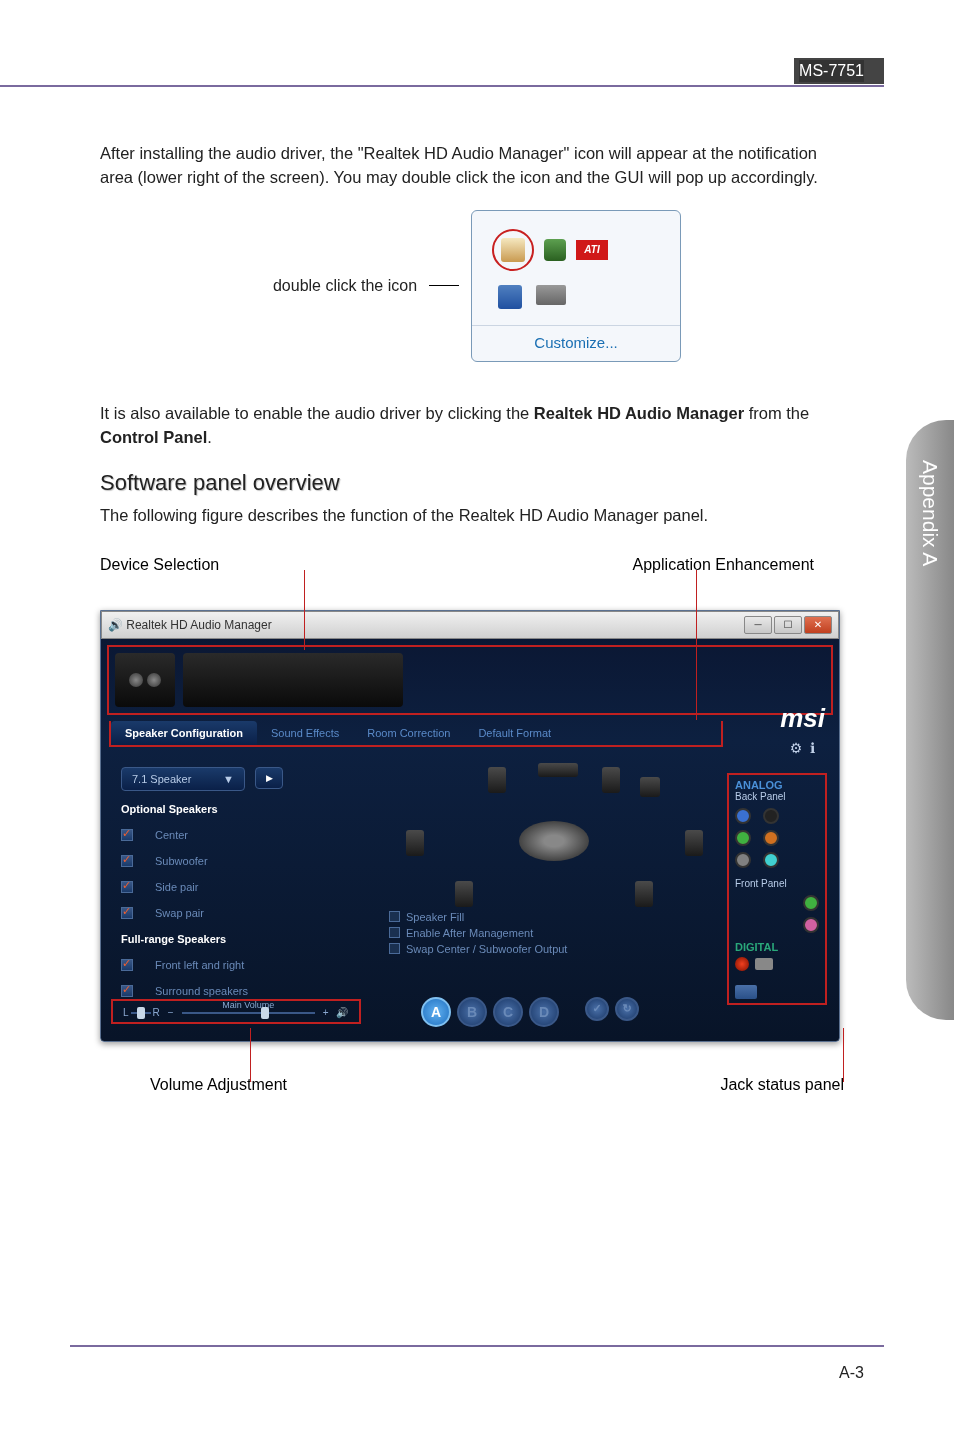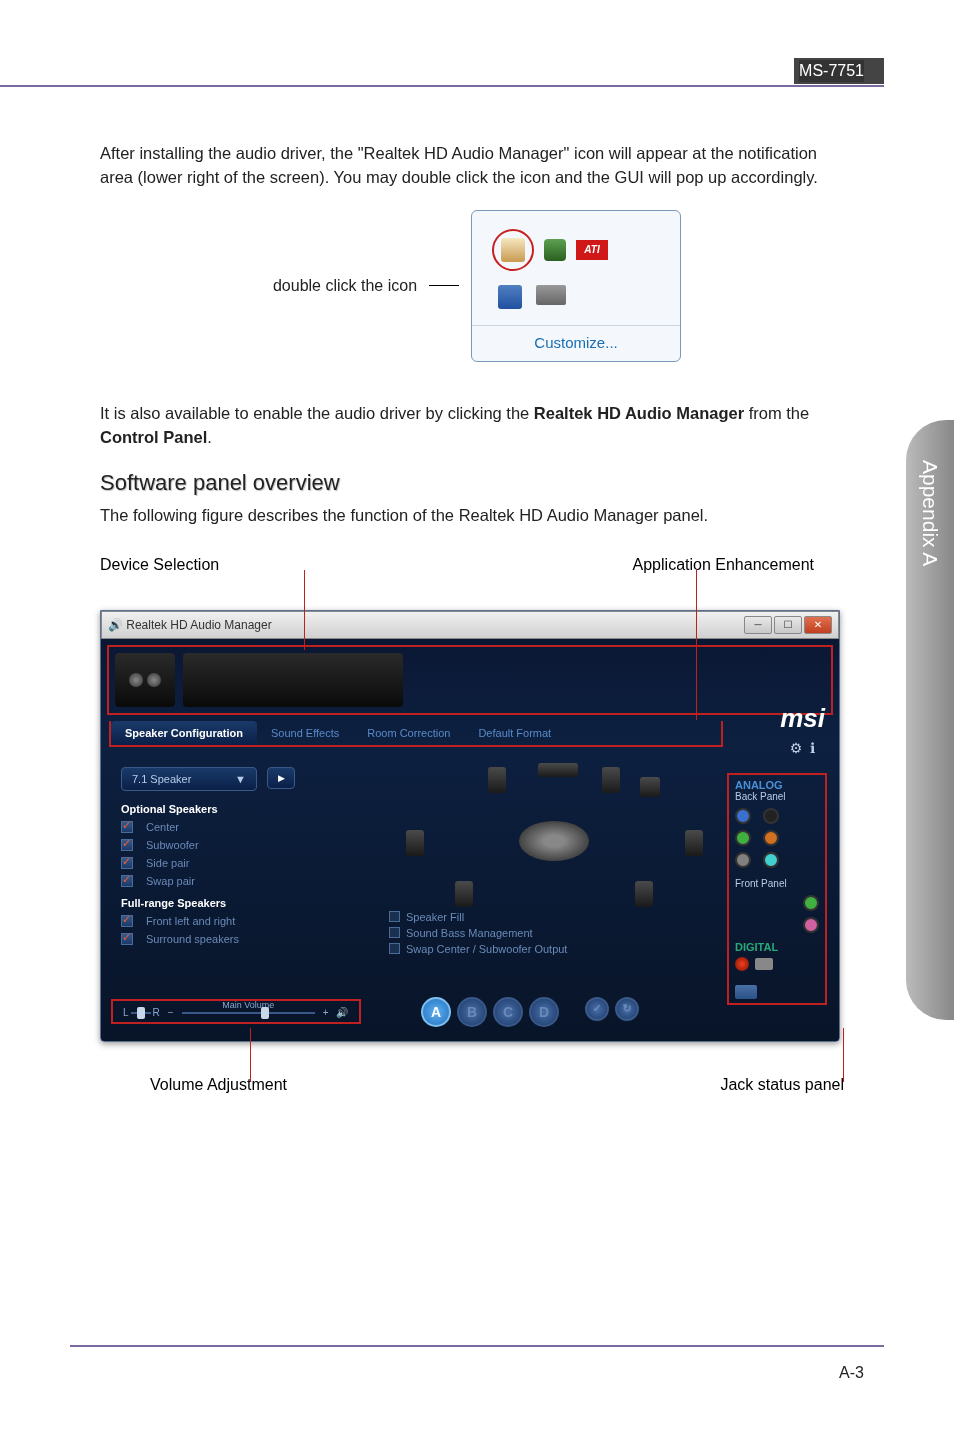--- a/index.html
+++ b/index.html
@@ -221,27 +221,27 @@
     .panel-left { width: 250px; }
     .spk-select {
       background: linear-gradient(#1a3a6a,#0a2048);
       border: 1px solid #3a5888;
       border-radius: 4px;
       padding: 5px 10px;
       color: #b8cce8;
       font-size: 11px;
       display: flex;
       justify-content: space-between;
-      width: 136px;
+      width: 124px;
       margin-bottom: 2px;
       display: inline-flex;
     }
     .play-btn { display: inline-flex; width: 28px; height: 22px; background: linear-gradient(#1a3a6a,#0a2048); border: 1px solid #3a5888; border-radius: 4px; align-items: center; justify-content: center; color: #fff; font-size: 9px; margin-left: 6px; vertical-align: top;}
     .opt-hdr { color: #fff; font-size: 11px; font-weight: bold; margin: 10px 0 6px 0;}
-    .chk-row { color: #6a8ab8; font-size: 11px; margin: 6px 0; display: flex; align-items: flex-end; gap: 13px;}
+    .chk-row { color: #6a8ab8; font-size: 11px; margin: 14px 0; display: flex; align-items: flex-end; gap: 22px;}
     .chk { width: 12px; height: 12px; border: 1px solid #4a6a98; background: linear-gradient(#3a5888,#1a3a6a); position: relative;}
     .chk.on::after { content: '✓'; color: #f06030; font-size: 11px; position: absolute; top: -3px; left: 0;}
     .panel-center {
       flex: 1;
       position: relative;
     }
     .room {
       height: 140px;
       position: relative;
     }
@@ -467,21 +467,21 @@
               <div class="spk3d" style="left:20%;bottom:0"></div>
               <div class="spk3d" style="right:20%;bottom:0"></div>
               <div class="sofa"></div>
             </div>
             <div class="center-chk">
                 <div class="cbox"></div>
                 <span>Speaker Fill</span>
               </div>
             <div class="center-chk">
                 <div class="cbox"></div>
-                <span>Sound Bass Management</span>
+                <span>Enable After Management</span>
               </div>
             <div class="center-chk">
                 <div class="cbox"></div>
                 <span>Swap Center / Subwoofer Output</span>
               </div>
           </div>
         </div>
 
         <div class="panel-bottom">
           <div class="vol-box">

